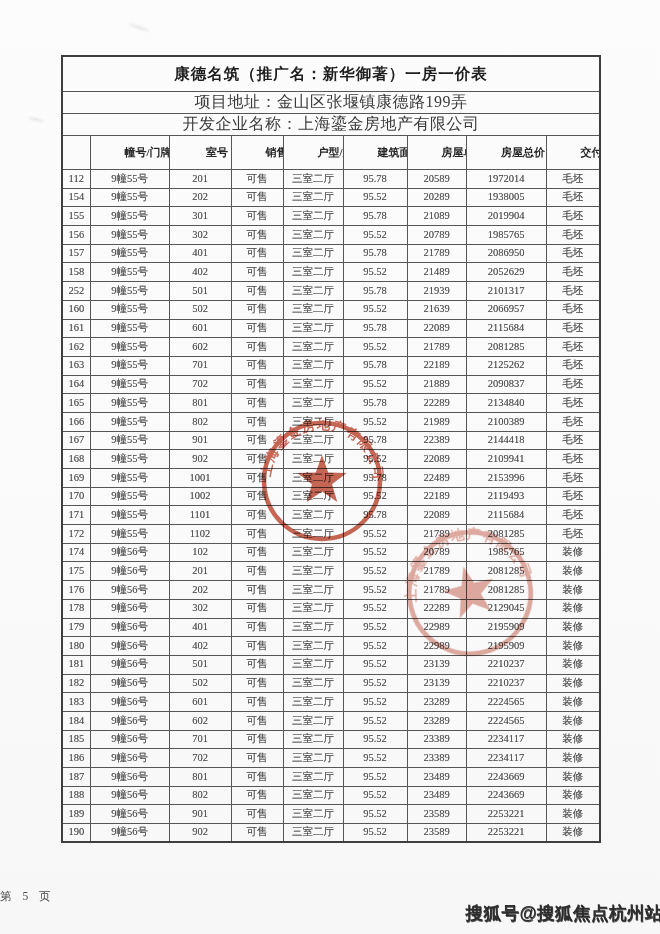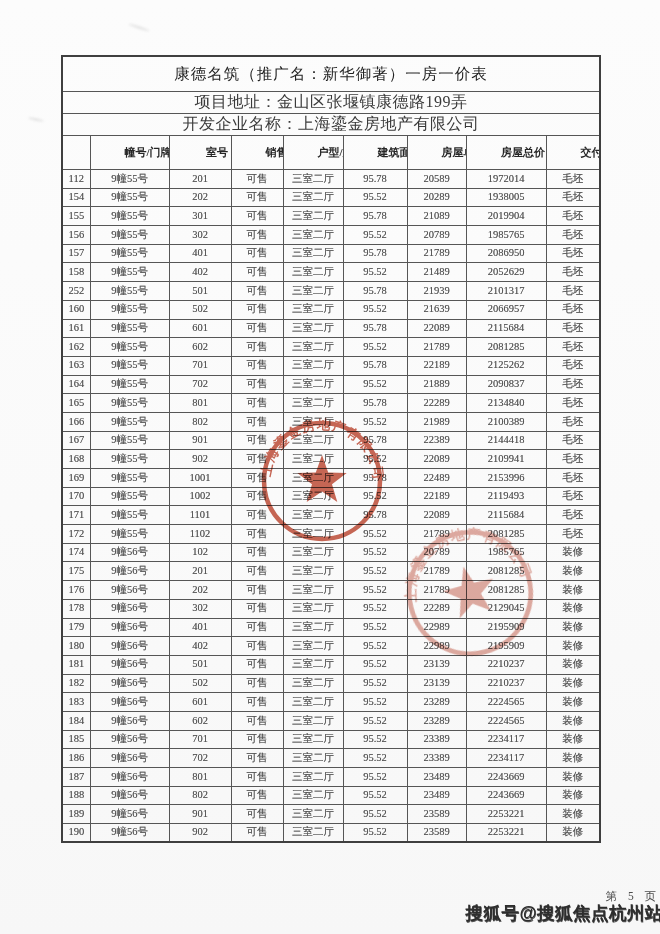--- a/index.html
+++ b/index.html
@@ -21,35 +21,35 @@
     position:absolute;left:61px;top:55px;width:538px;
     border-collapse:collapse;table-layout:fixed;
     border:2px solid #3f3f3f;
   }
   table.price td,table.price th{
     border:1px solid #565656;
     text-align:center;vertical-align:middle;
     padding:0;overflow:hidden;white-space:nowrap;
   }
   tr.title-row td{
-    height:34px;font-size:15.5px;font-weight:normal;color:#1f1f1f;letter-spacing:1px;
+    height:34px;font-size:15.5px;font-weight:bold;color:#1f1f1f;letter-spacing:1px;
   }
   tr.info-row td{
     height:21px;font-size:16px;color:#3a3a3a;letter-spacing:.5px;
   }
   tr.head-row th{
     height:33px;font-size:11px;font-weight:bold;color:#262626;padding-left:34px;
   }
   tbody.rows tr{height:18.7px;}
   tbody.rows td{
     font-size:10.5px;color:#555555;line-height:1;
     text-shadow:0 0 .4px rgba(90,90,90,.7);
   }
   .footer-page{
-    position:absolute;left:0;top:889px;width:660px;text-align:right;
+    position:absolute;left:0;top:889px;width:660px;text-align:left;
     font-size:11.5px;color:#4d4d4d;letter-spacing:4px;
   }
   .watermark{
     position:absolute;right:-3px;top:901px;
     font-family:"Liberation Sans","DejaVu Sans",sans-serif;
     font-size:17.5px;font-weight:bold;color:#2d2d2d;
     letter-spacing:0.5px;
     text-shadow:0.6px 0.6px 0 #555;
   }
   .seal{position:absolute;mix-blend-mode:multiply;pointer-events:none;}

